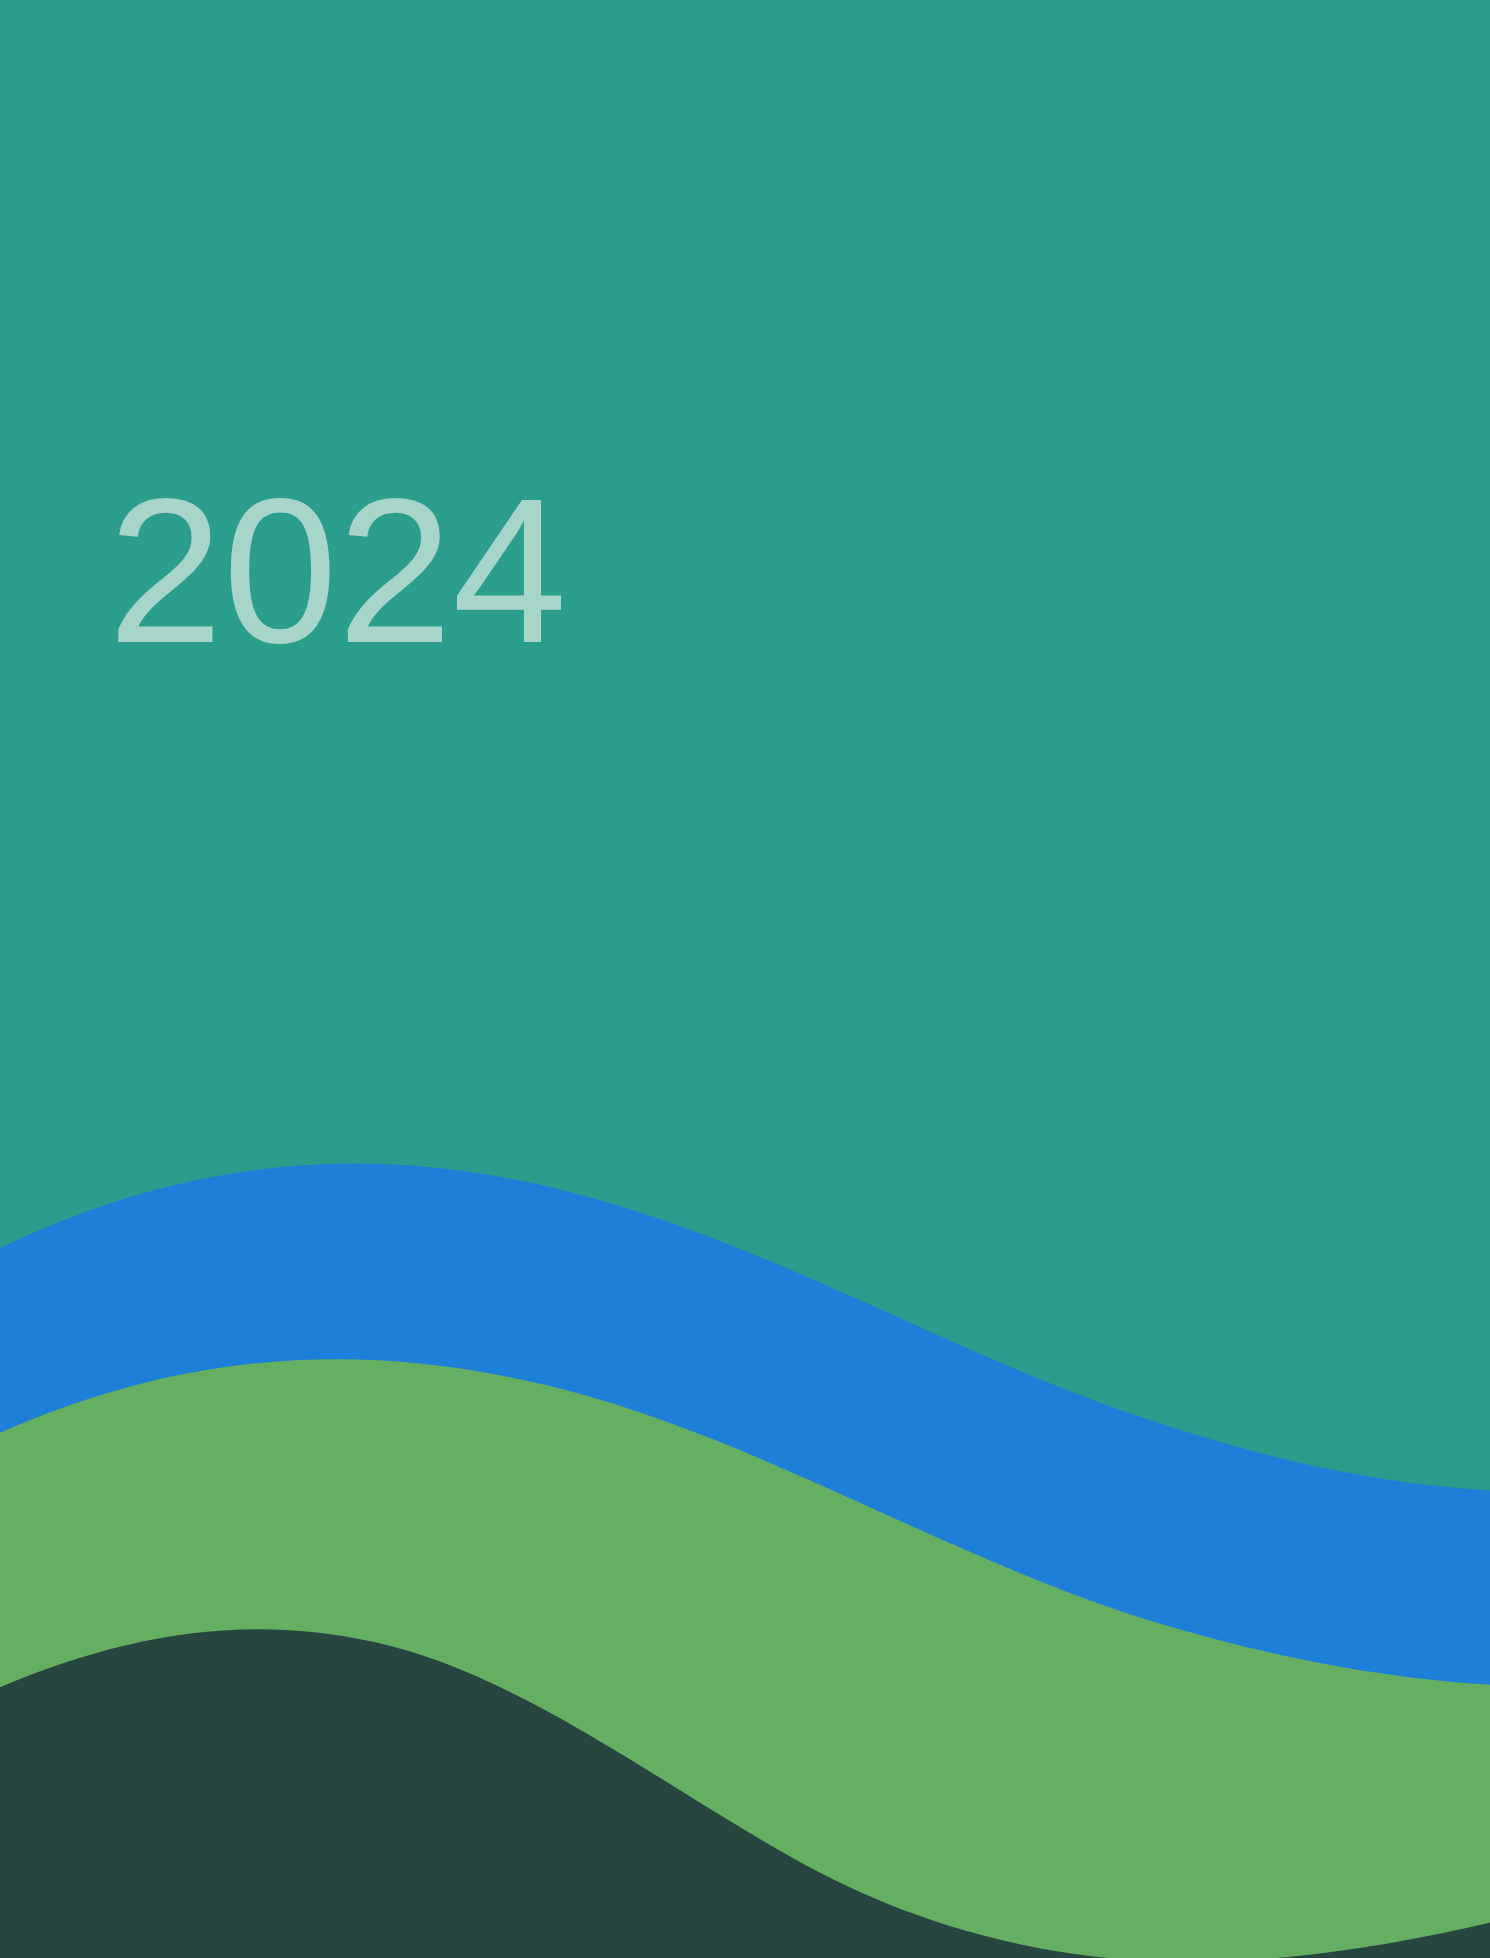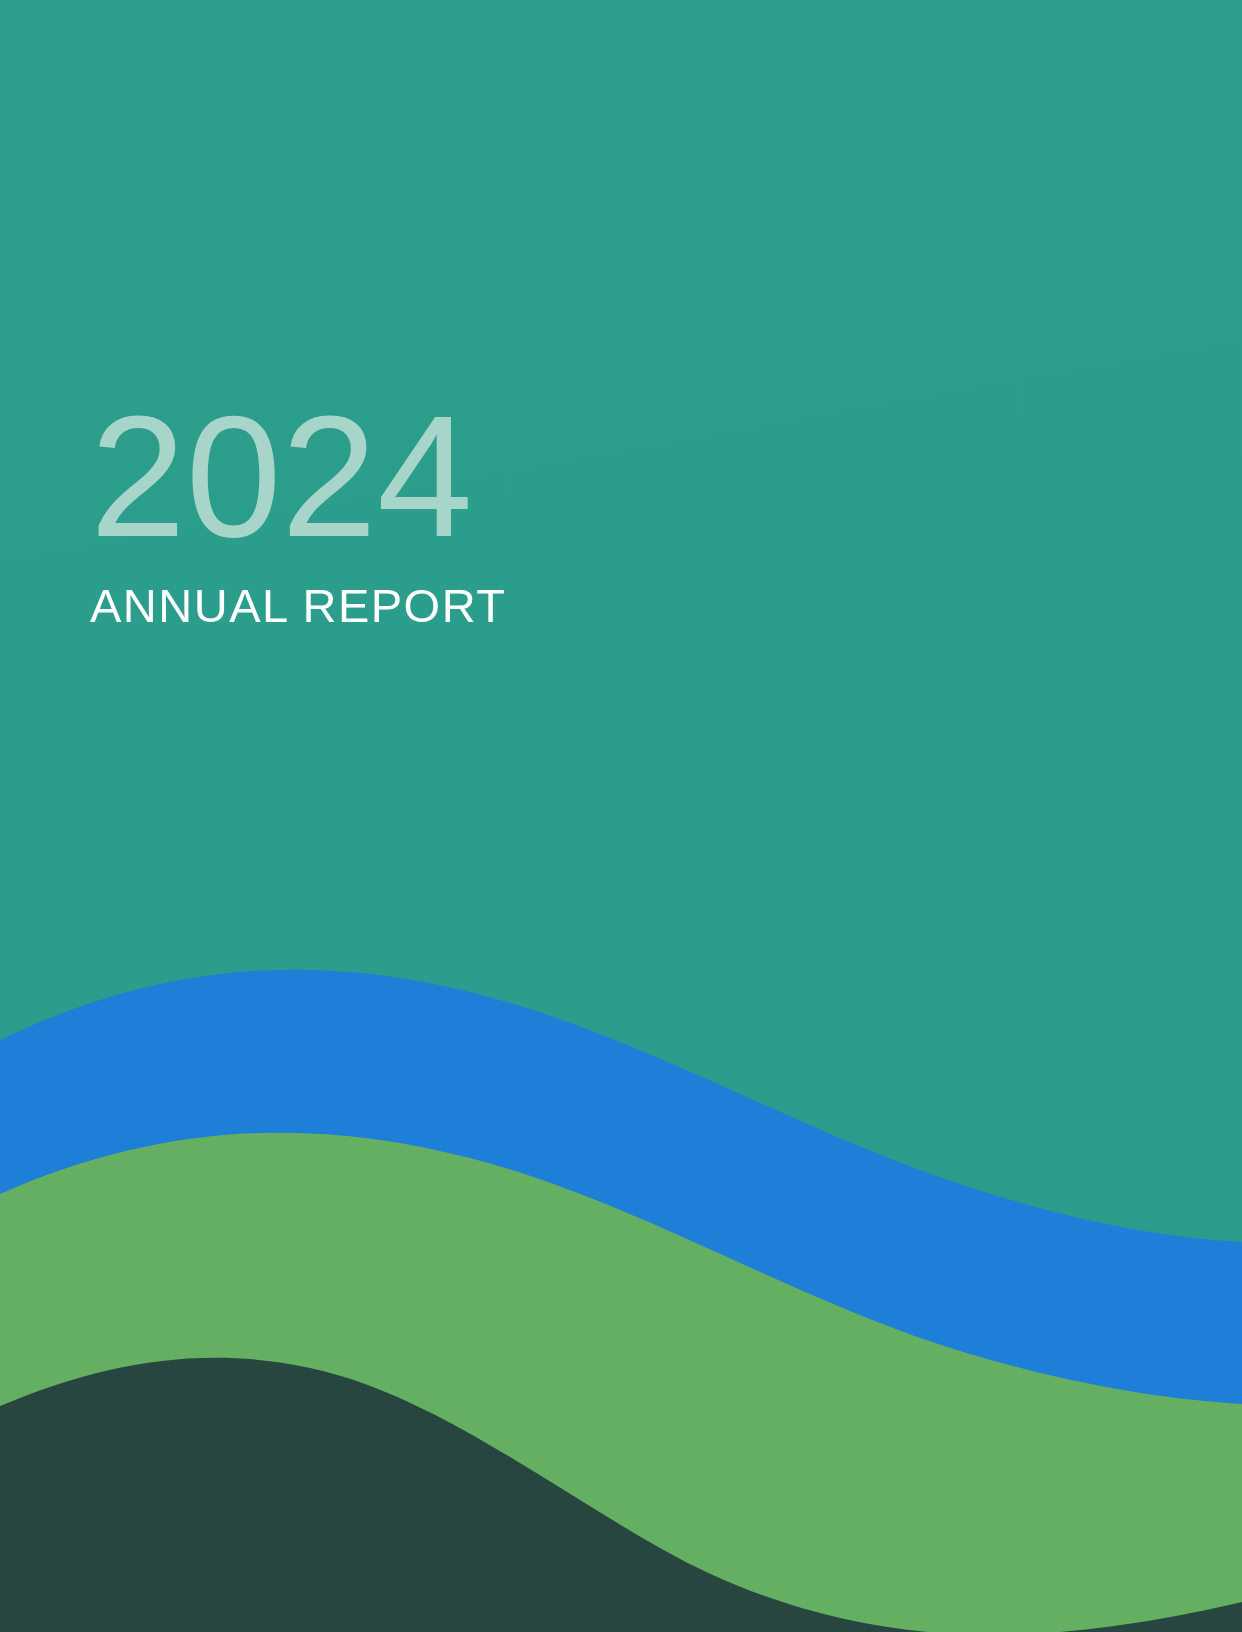--- a/index.html
+++ b/index.html
@@ -82,16 +82,15 @@
 
     <path fill="#1e7fd8" d="M0,108 C150,36 300,18 470,60 C640,102 790,196 960,252 C1080,292 1170,306 1242,310 L1242,700 L0,700 Z"></path>
 
     <path fill="#65af63" d="M0,262 C150,196 300,182 470,226 C640,270 800,372 970,422 C1085,456 1175,468 1242,472 L1242,700 L0,700 Z"></path>
 
     <path fill="#27463f" d="M0,474 C100,432 200,412 310,436 C430,462 540,548 660,616 C790,690 930,712 1060,700 C1130,694 1190,682 1242,670 L1242,700 L0,700 Z"></path>
   </svg>
 
   <div class="text-block">
     <div class="year">2024</div>
-    <div class="subtitle-en">ANNUAL REPORT</div>
   </div>
 
 </div>
 
 </body></html>

